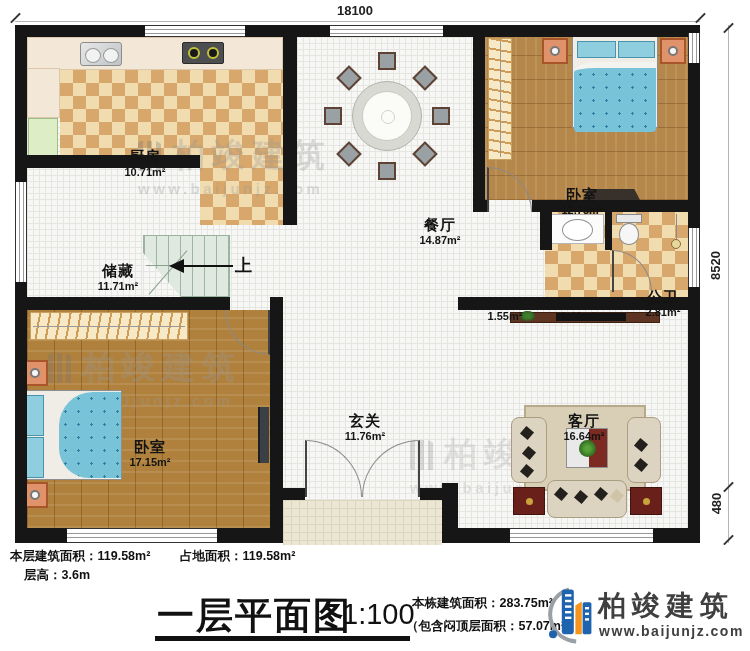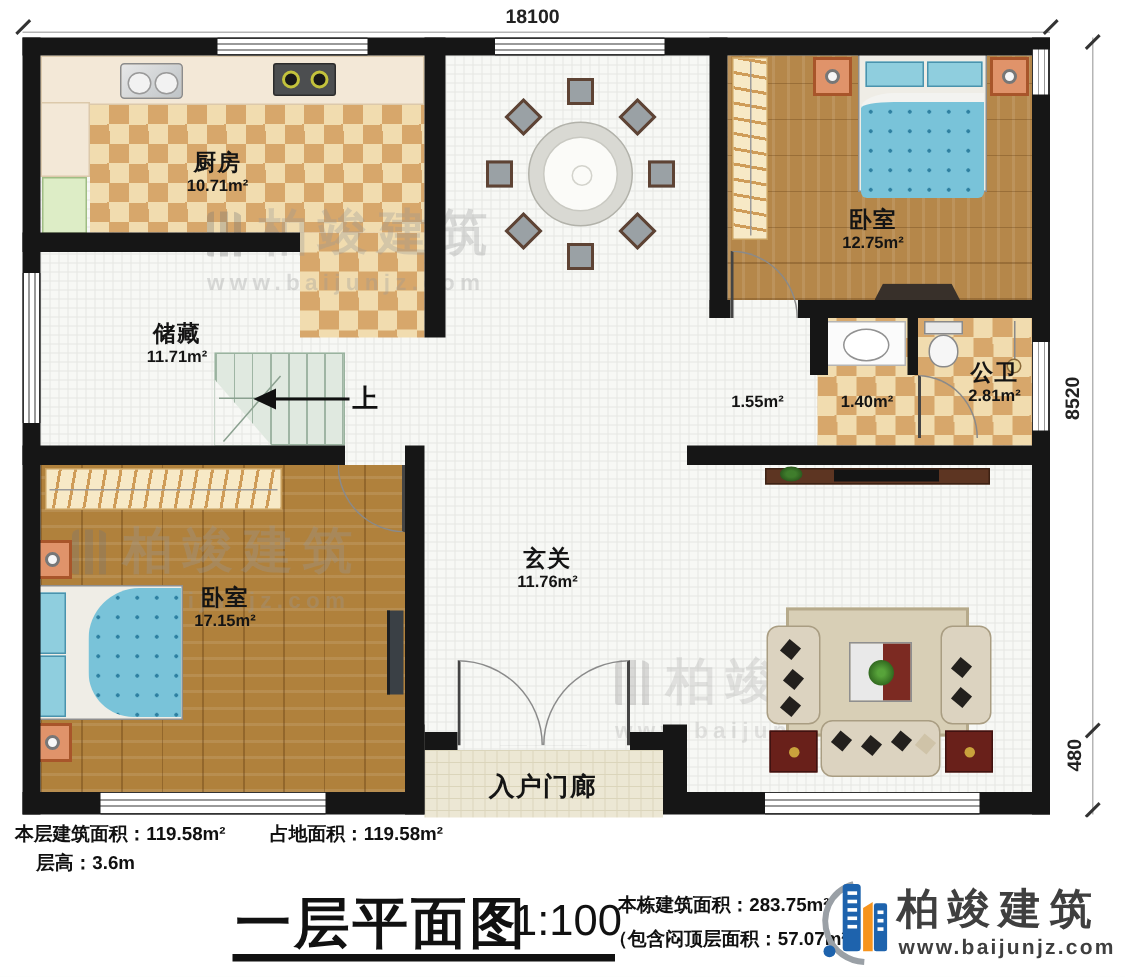--- a/index.html
+++ b/index.html
@@ -25,21 +25,21 @@
                      linear-gradient(90deg,#dbd5bb 1px,transparent 1px);
     background-size:8px 8px;}
   .marble{background:#f3e8d7;border:1px solid #dcc9ab;box-sizing:border-box;}
   
   .winH12{height:12px;background:linear-gradient(to bottom,#333 0 1px,#fff 1px 4px,#999 4px 5px,#fff 5px 8px,#999 8px 9px,#fff 9px 11px,#333 11px 12px);}
   .winH15{height:15px;background:linear-gradient(to bottom,#333 0 1px,#fff 1px 5px,#999 5px 6px,#fff 6px 9px,#999 9px 10px,#fff 10px 14px,#333 14px 15px);}
   .winV12{width:12px;background:linear-gradient(to right,#333 0 1px,#fff 1px 4px,#999 4px 5px,#fff 5px 8px,#999 8px 9px,#fff 9px 11px,#333 11px 12px);}
   
   .arc{position:absolute;box-sizing:border-box;}
   
-  .rlabel{position:absolute;text-align:center;color:#141414;font-weight:bold;line-height:1.2;}
+  .rlabel{position:absolute;text-align:center;color:#141414;font-weight:bold;line-height:1.2;margin-top:48px;}
   .rlabel .nm{font-size:15px;letter-spacing:1px;}
   .rlabel .ar{font-size:11px;}
   .dim{position:absolute;color:#222;font-weight:bold;font-size:13px;text-align:center;}
   .tick{position:absolute;width:13px;height:2px;background:#333;transform:rotate(-45deg);}
   .dimline{position:absolute;background:#b5b5b5;}
   
   .chair{position:absolute;width:18px;height:18px;background:#9aa1a5;border:2px solid #5e4334;box-sizing:border-box;}
   .pill{position:absolute;width:10px;height:10px;background:#23201d;transform:rotate(40deg);}
   .sofa{position:absolute;background:#dcd3c0;border:1px solid #a99d82;border-radius:8px;box-sizing:border-box;}
   .wm{position:absolute;color:#999;opacity:.32;white-space:nowrap;}
@@ -226,20 +226,24 @@
   <div class="arc" style="left:305px;top:440px;width:57px;height:57px;border-top:1px solid #8a8a8a;border-right:1px solid #8a8a8a;border-top-right-radius:100% 100%;border-left:2px solid #444"></div>
   <div class="arc" style="left:362px;top:440px;width:58px;height:57px;border-top:1px solid #8a8a8a;border-left:1px solid #8a8a8a;border-top-left-radius:100% 100%;border-right:2px solid #444"></div>
   <div class="arc" style="left:225px;top:310px;width:45px;height:45px;border-bottom:1px solid #8a8a8a;border-left:1px solid #8a8a8a;border-bottom-left-radius:100% 100%;border-right:2px solid #444"></div>
   <div class="arc" style="left:487px;top:167px;width:45px;height:45px;border-top:1px solid #8a8a8a;border-right:1px solid #8a8a8a;border-top-right-radius:100% 100%;border-left:2px solid #444"></div>
   <div class="arc" style="left:612px;top:250px;width:40px;height:42px;border-top:1px solid #8a8a8a;border-right:1px solid #8a8a8a;border-top-right-radius:100% 100%;border-left:2px solid #444"></div>
 
   <div class="rlabel" style="left:95px;top:100px;width:100px">
     <div class="nm">厨房</div>
     <div class="ar">10.71m²</div>
   </div>
+  <div class="rlabel" style="left:400px;top:168px;width:80px">
+    <div class="nm">餐厅</div>
+    <div class="ar">14.87m²</div>
+  </div>
   <div class="rlabel" style="left:68px;top:214px;width:100px">
     <div class="nm">储藏</div>
     <div class="ar">11.71m²</div>
   </div>
   <div class="rlabel" style="left:112px;top:390px;width:76px">
     <div class="nm">卧室</div>
     <div class="ar">17.15m²</div>
   </div>
   <div class="rlabel" style="left:542px;top:138px;width:80px">
     <div class="nm">卧室</div>
@@ -251,20 +255,24 @@
   </div>
   <div class="rlabel" style="left:472px;top:262px;width:66px">
     <div class="ar">1.55m²</div>
   </div>
   <div class="rlabel" style="left:545px;top:262px;width:66px">
     <div class="ar">1.40m²</div>
   </div>
   <div class="rlabel" style="left:328px;top:364px;width:74px">
     <div class="nm">玄关</div>
     <div class="ar">11.76m²</div>
+  </div>
+  <div class="rlabel" style="left:548px;top:364px;width:72px">
+    <div class="nm">客厅</div>
+    <div class="ar">16.64m²</div>
   </div>
   <div class="rlabel" style="left:302px;top:515px;width:120px">
     <div class="nm" style="font-size:17px">入户门廊</div>
   </div>
 
   <div class="dimline" style="left:15px;top:21px;width:685px;height:1px"></div>
   <div class="tick" style="left:9px;top:17px"></div>
   <div class="tick" style="left:694px;top:17px"></div>
   <div class="dim" style="left:320px;top:3px;width:70px">18100</div>
   <div class="dimline" style="left:728px;top:25px;width:1px;height:518px"></div>

